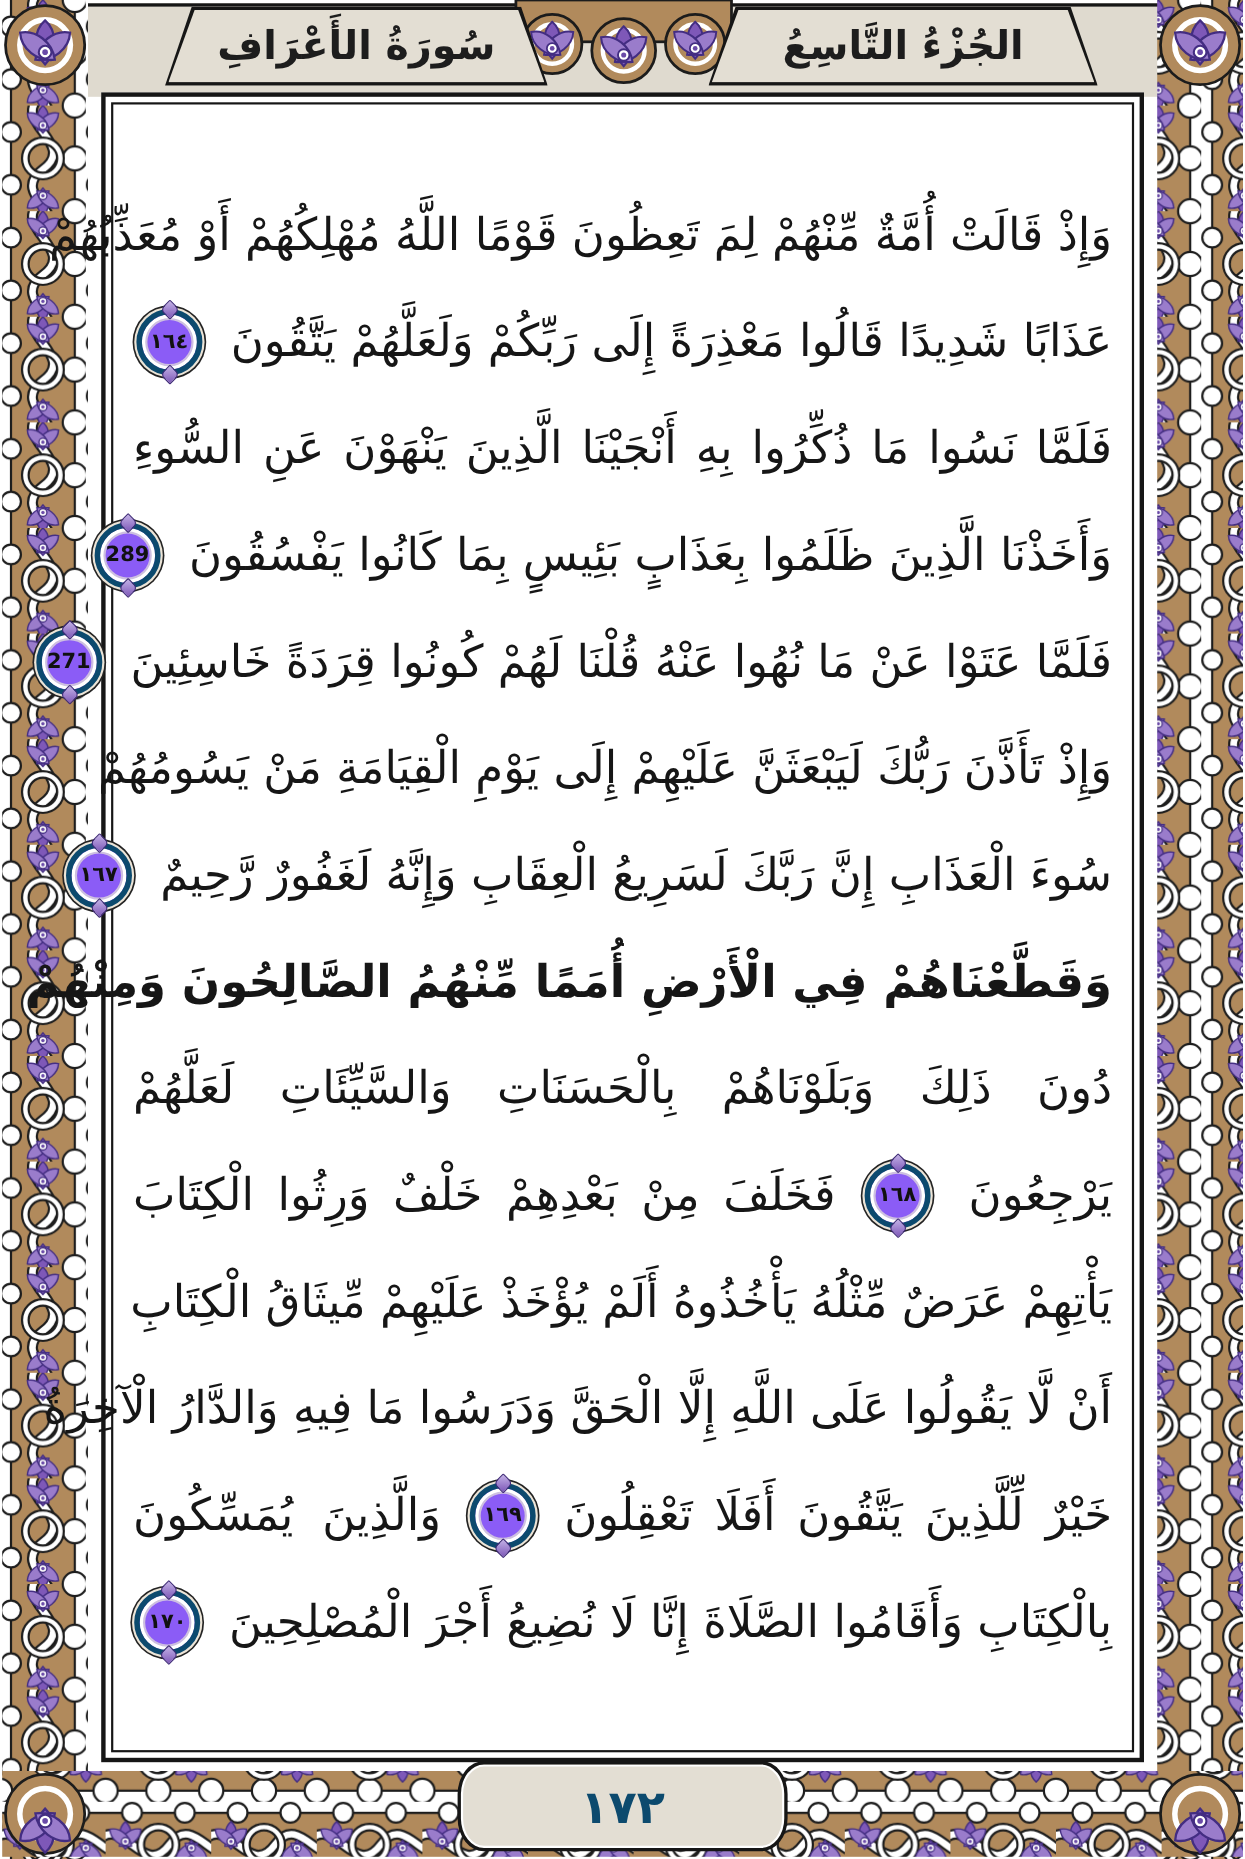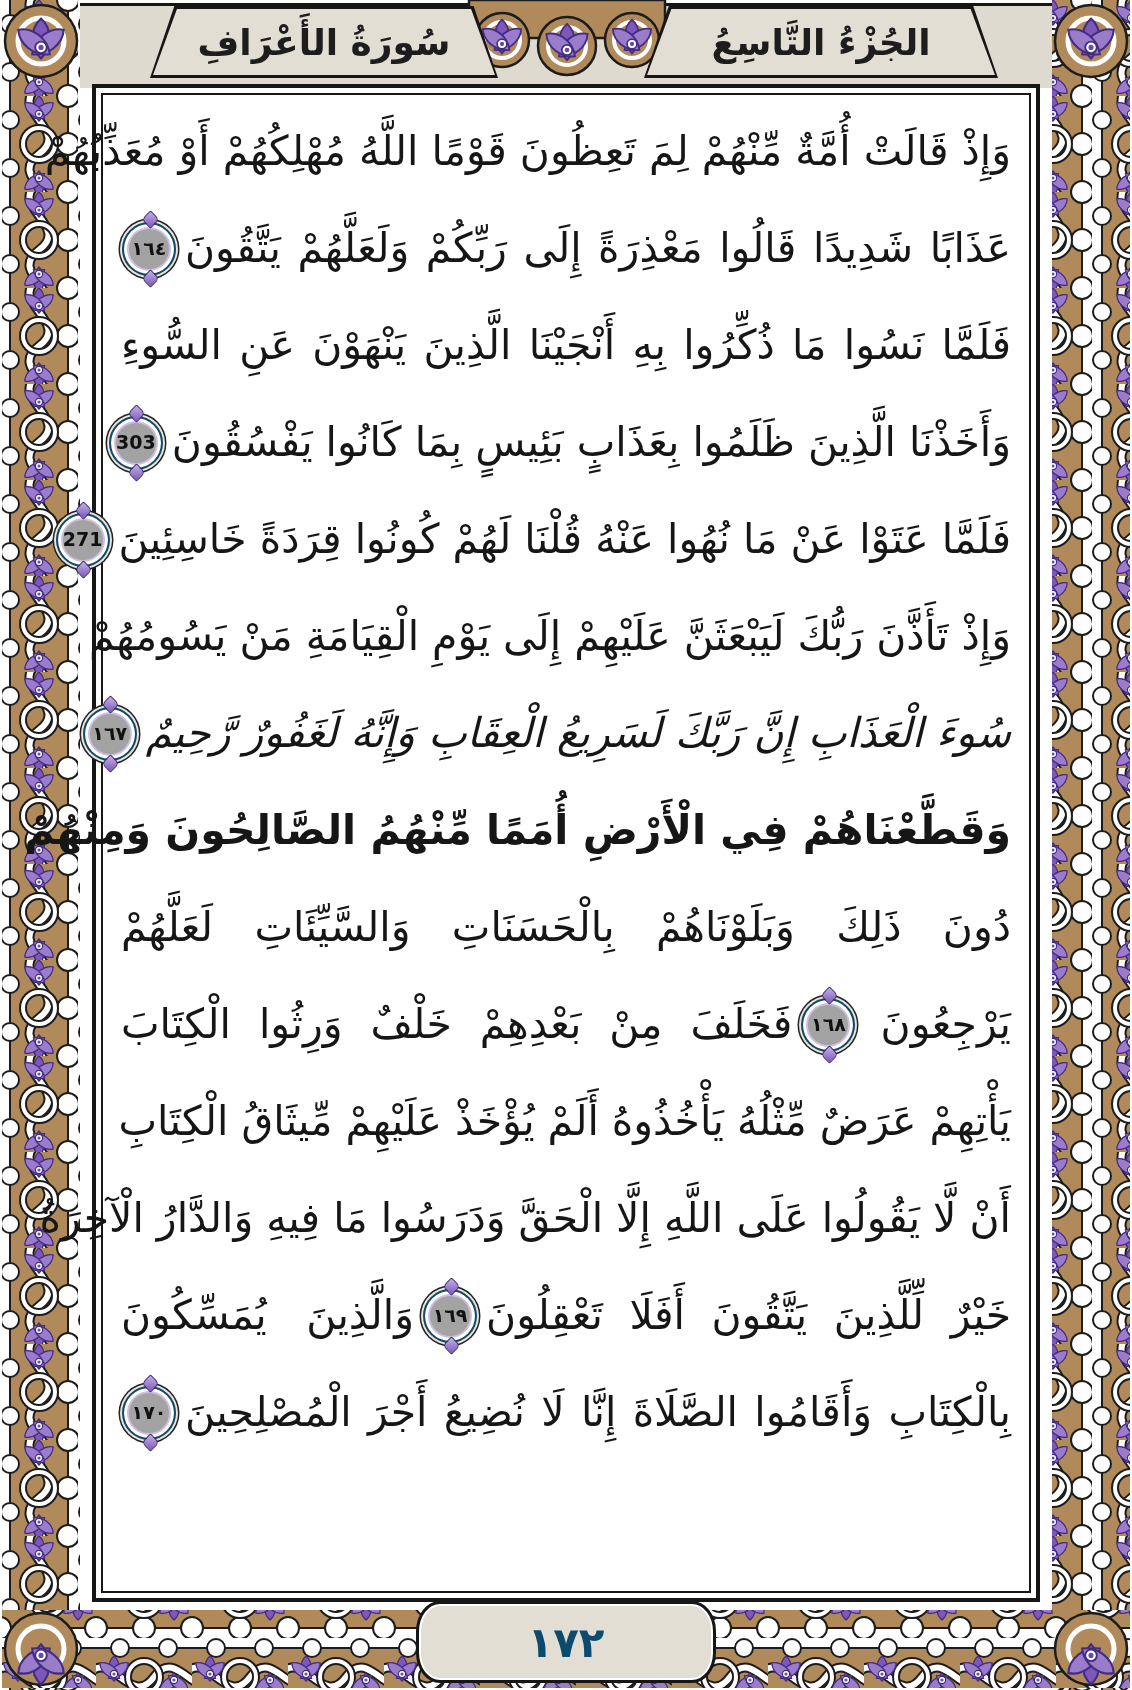--- a/index.html
+++ b/index.html
@@ -23,30 +23,30 @@
   .cartouche .label{position:relative;font-size:36px;font-weight:bold;color:#1d1d1d;
     letter-spacing:.5px;direction:rtl;}
   .cartouche.surah{left:150px;width:348px;}
   .cartouche.juz{left:644px;width:354px;}
 
   
   .frame{position:absolute;left:92px;top:84px;width:948px;height:1518px;
     border:4px solid #161616;background:#ffffff;z-index:3;box-sizing:border-box;}
   .frame-inner{position:absolute;inset:5px;border:2px solid #161616;}
   .text-area{position:absolute;inset:8px 14px 6px 14px;
-    display:flex;flex-direction:column;justify-content:flex-start;direction:rtl;}
+    display:flex;flex-direction:column;justify-content:center;direction:rtl;}
 
   .qline{display:flex;direction:rtl;align-items:center;height:97px;}
   .ayah{flex:1 1 auto;white-space:nowrap;overflow:visible;
     text-align:justify;text-align-last:justify;
     font-size:41px;line-height:97px;color:#161616;padding:0 4px;}
 
   
-  .verse-marker{position:relative;flex:0 0 auto;width:50px;height:50px;margin:0 5px;
-    border-radius:50%;background:#a3a3a3;border:2px solid #0c4a6e;
+  .verse-marker{position:relative;flex:0 0 auto;width:50px;height:50px;margin:0 22px;
+    border-radius:50%;background:#8b5cf6;border:5px solid #0c4a6e;
     box-shadow:0 0 0 2px #ece5d8,0 0 0 3.5px #232323,
                inset 0 0 0 3px #ffffff,inset 0 0 0 5px #cdbfe0;
     display:flex;align-items:center;justify-content:center;}
   .verse-marker .vnum{font-size:19px;font-weight:bold;color:#111;line-height:1;}
   .verse-marker::before,.verse-marker::after{content:"";position:absolute;left:50%;
     width:11px;height:11px;margin-left:-5.5px;
     background:linear-gradient(135deg,#c3b1e6,#7e58b8);
     border:1.5px solid #3f2a78;transform:rotate(45deg);
     border-radius:1px 5px 1px 5px;}
   .verse-marker::before{top:-11px;}
@@ -173,34 +173,34 @@
             <span class="verse-marker">
               <span class="vnum">١٦٤</span>
             </span>
           </div>
           <div class="qline">
             <span class="ayah" style="flex-grow: 81;">فَلَمَّا نَسُوا مَا ذُكِّرُوا بِهِ أَنْجَيْنَا الَّذِينَ يَنْهَوْنَ عَنِ السُّوءِ</span>
           </div>
           <div class="qline">
             <span class="ayah" style="flex-grow: 74;">وَأَخَذْنَا الَّذِينَ ظَلَمُوا بِعَذَابٍ بَئِيسٍ بِمَا كَانُوا يَفْسُقُونَ</span>
             <span class="verse-marker">
-              <span class="vnum">303</span>
+              <span class="vnum">289</span>
             </span>
           </div>
           <div class="qline">
             <span class="ayah" style="flex-grow: 82;">فَلَمَّا عَتَوْا عَنْ مَا نُهُوا عَنْهُ قُلْنَا لَهُمْ كُونُوا قِرَدَةً خَاسِئِينَ</span>
             <span class="verse-marker">
               <span class="vnum">271</span>
             </span>
           </div>
           <div class="qline">
             <span class="ayah" style="flex-grow: 92;">وَإِذْ تَأَذَّنَ رَبُّكَ لَيَبْعَثَنَّ عَلَيْهِمْ إِلَى يَوْمِ الْقِيَامَةِ مَنْ يَسُومُهُمْ</span>
           </div>
           <div class="qline">
-            <span class="ayah" style="flex-grow: 80; font-style: italic;">سُوءَ الْعَذَابِ إِنَّ رَبَّكَ لَسَرِيعُ الْعِقَابِ وَإِنَّهُ لَغَفُورٌ رَّحِيمٌ</span>
+            <span class="ayah" style="flex-grow: 80;">سُوءَ الْعَذَابِ إِنَّ رَبَّكَ لَسَرِيعُ الْعِقَابِ وَإِنَّهُ لَغَفُورٌ رَّحِيمٌ</span>
             <span class="verse-marker">
               <span class="vnum">١٦٧</span>
             </span>
           </div>
           <div class="qline">
             <span class="ayah" style="flex-grow: 73; font-weight: bold;">وَقَطَّعْنَاهُمْ فِي الْأَرْضِ أُمَمًا مِّنْهُمُ الصَّالِحُونَ وَمِنْهُمْ</span>
           </div>
           <div class="qline">
             <span class="ayah" style="flex-grow: 71;">دُونَ ذَلِكَ وَبَلَوْنَاهُمْ بِالْحَسَنَاتِ وَالسَّيِّئَاتِ لَعَلَّهُمْ</span>
           </div>

